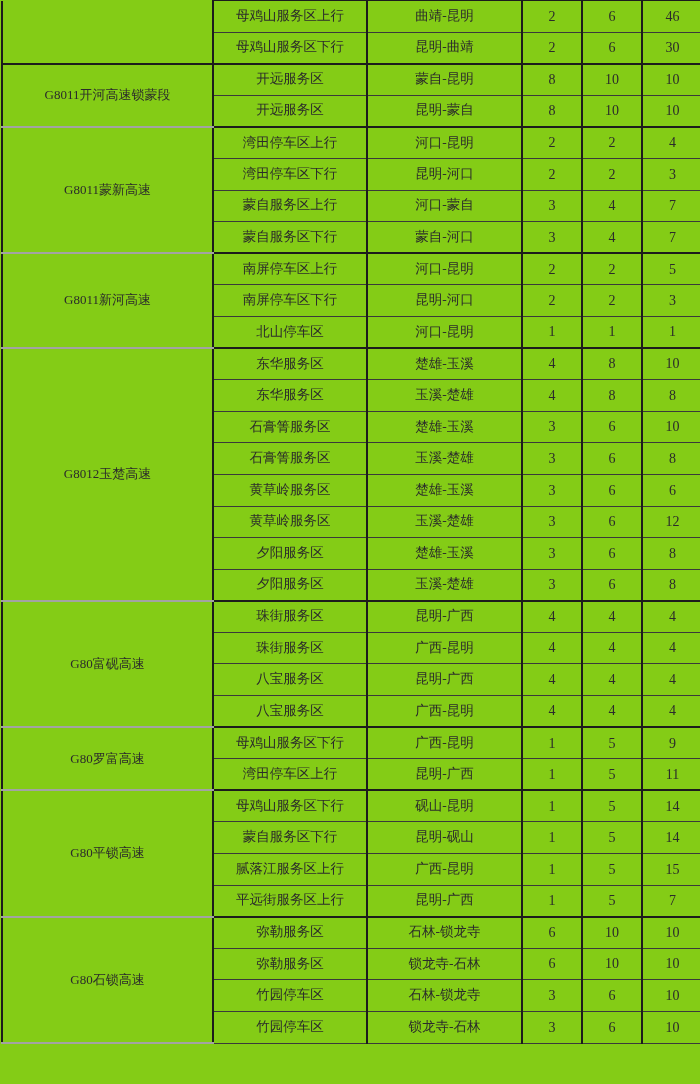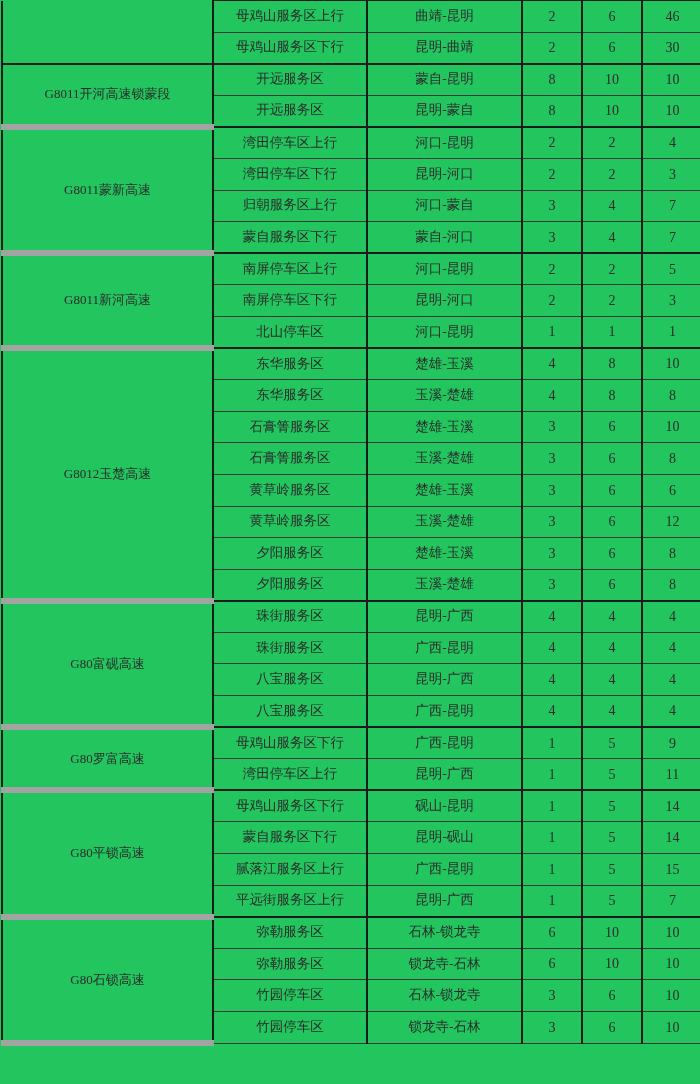--- a/index.html
+++ b/index.html
@@ -7,21 +7,21 @@
     padding: 0;
     width: 700px;
     height: 1084px;
     overflow: hidden;
     background: #ffffff;
   }
   .page {
     width: 700px;
     height: 1084px;
     overflow: hidden;
-    background: #22c55e;
+    background: #84cc16;
   }
   table.svc-table {
     border-collapse: collapse;
     table-layout: fixed;
     width: 700px;
     margin-left: 1px;
     font-family: "Liberation Serif", "DejaVu Serif", serif;
     color: #2b2b2b;
   }
   table.svc-table tr {
@@ -47,21 +47,21 @@
     font-size: 14px;
   }
   table.svc-table tr.group-start td {
     border-top: 2px solid #1c1c1c;
   }
   table.svc-table tr.cont-group td {
     border-top-width: 1px;
   }
   table.svc-table td.group-cell {
     border-top: 2px solid #1c1c1c;
-    border-bottom: 6px solid #a3a3a3;
+    border-bottom: 2px solid #a3a3a3;
     font-size: 13px;
   }
   table.svc-table td.group-cell.cont {
     border-top: none;
     border-bottom: 2px solid #1c1c1c;
   }
 </style>
 </head>
 <body>
 
@@ -115,21 +115,21 @@
           <td class="c-val">4</td>
         </tr>
         <tr>
           <td class="c-station">湾田停车区下行</td>
           <td class="c-dir">昆明-河口</td>
           <td class="c-val">2</td>
           <td class="c-val">2</td>
           <td class="c-val">3</td>
         </tr>
         <tr>
-          <td class="c-station">归朝服务区上行</td>
+          <td class="c-station">蒙自服务区上行</td>
           <td class="c-dir">河口-蒙自</td>
           <td class="c-val">3</td>
           <td class="c-val">4</td>
           <td class="c-val">7</td>
         </tr>
         <tr>
           <td class="c-station">蒙自服务区下行</td>
           <td class="c-dir">蒙自-河口</td>
           <td class="c-val">3</td>
           <td class="c-val">4</td>

